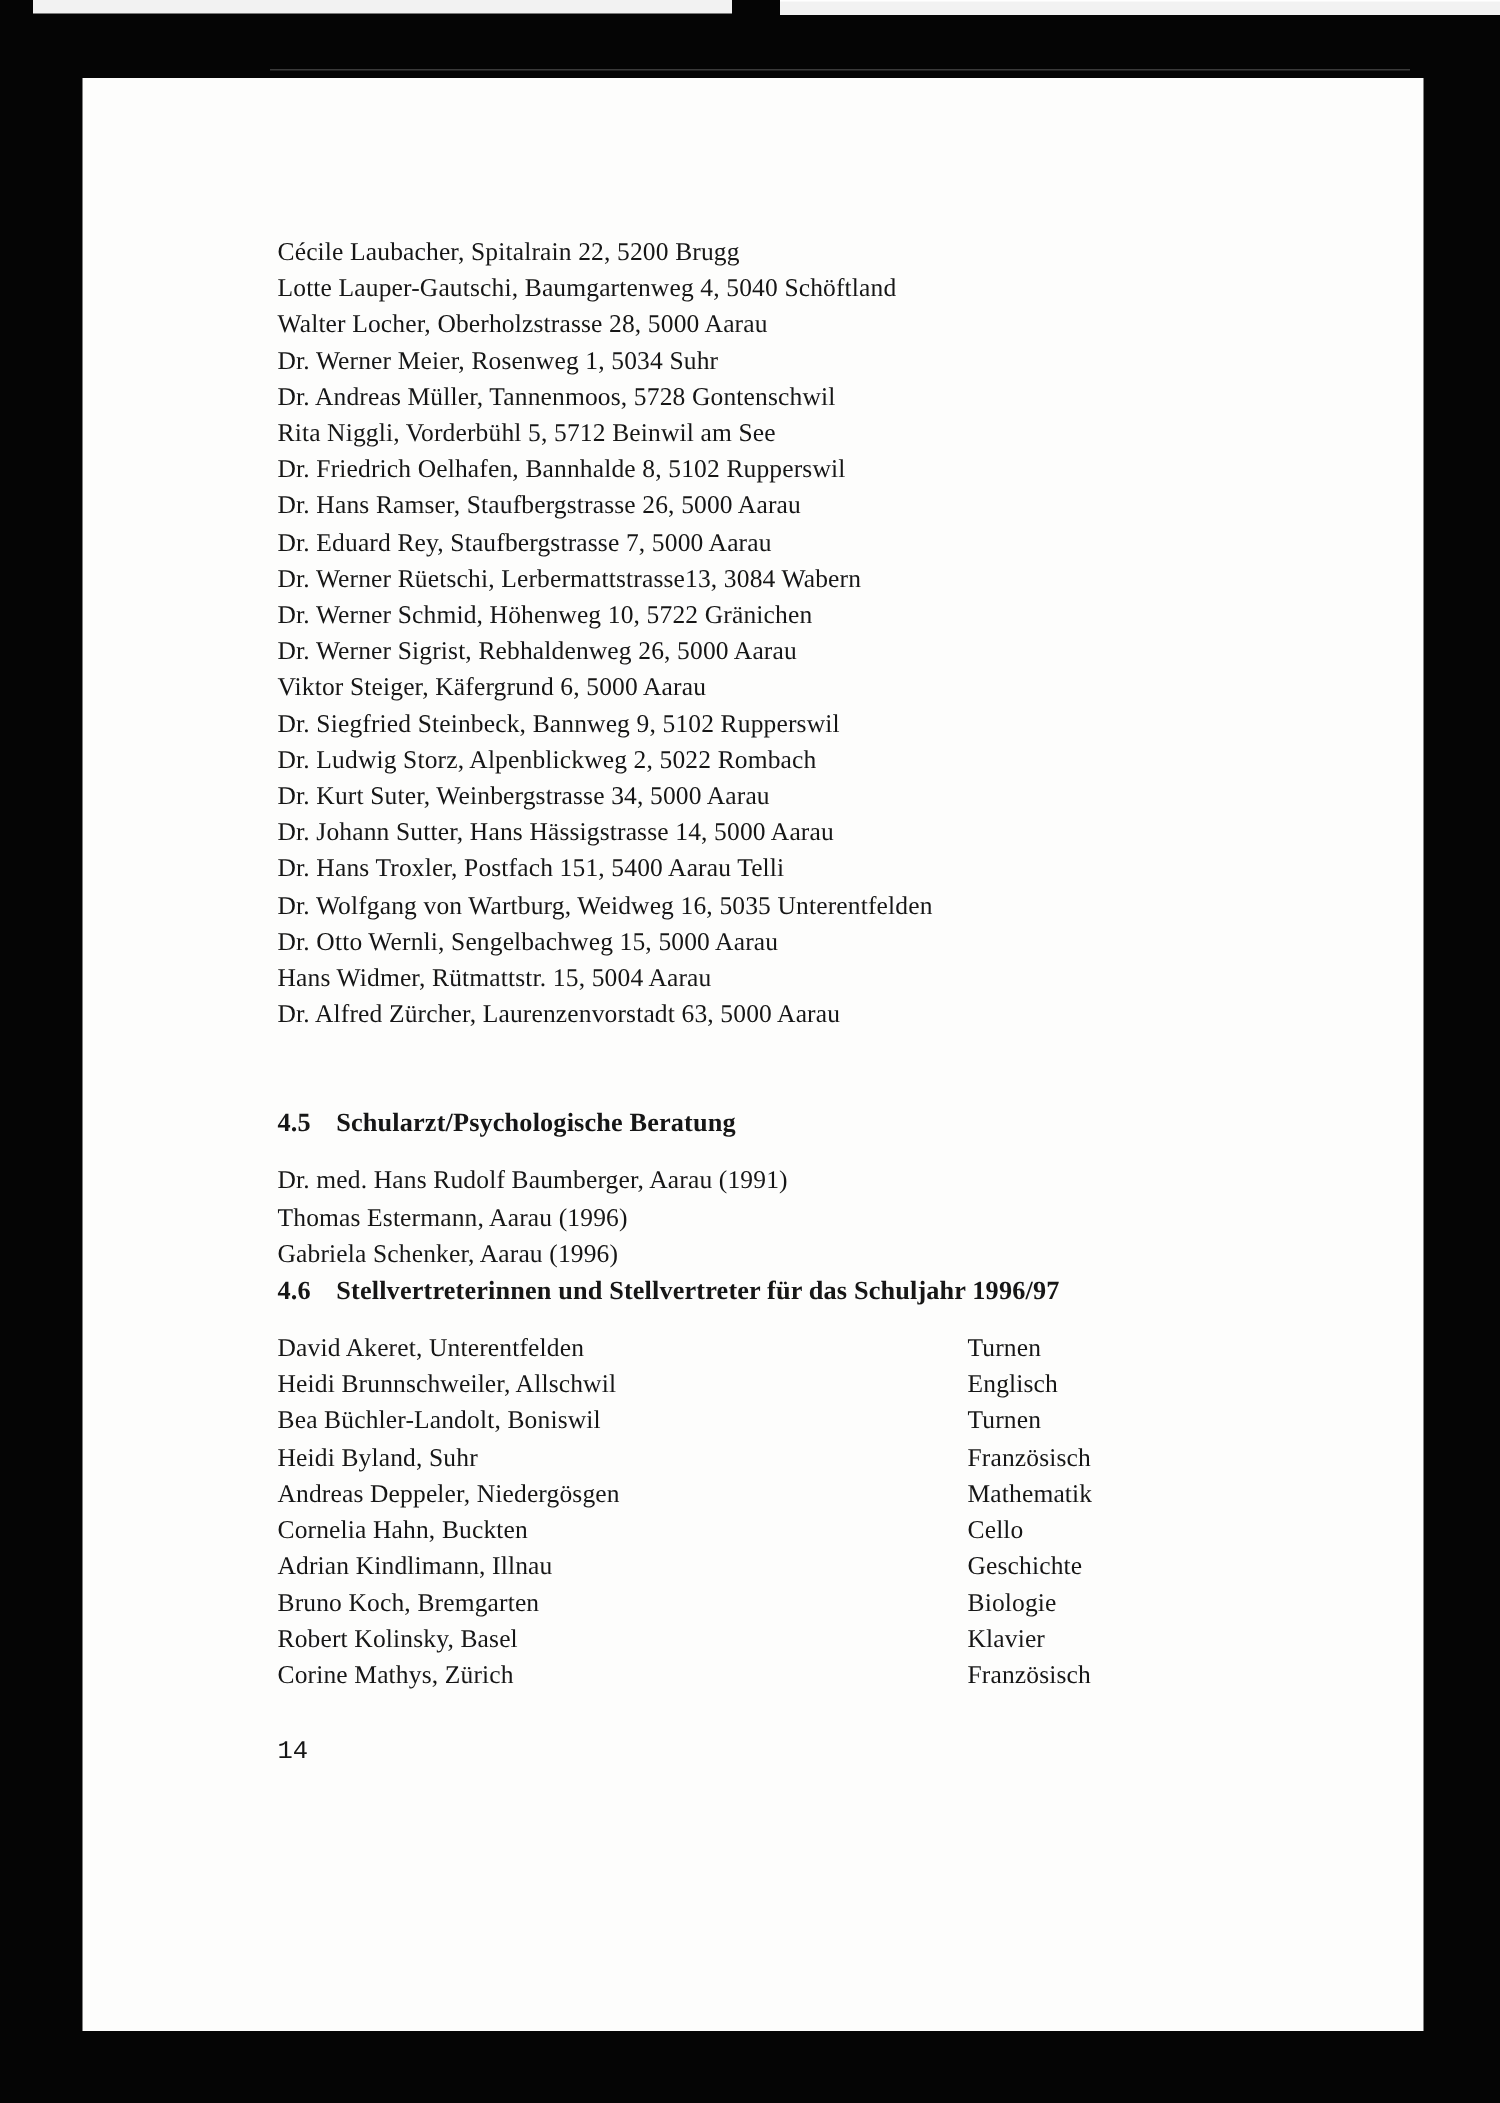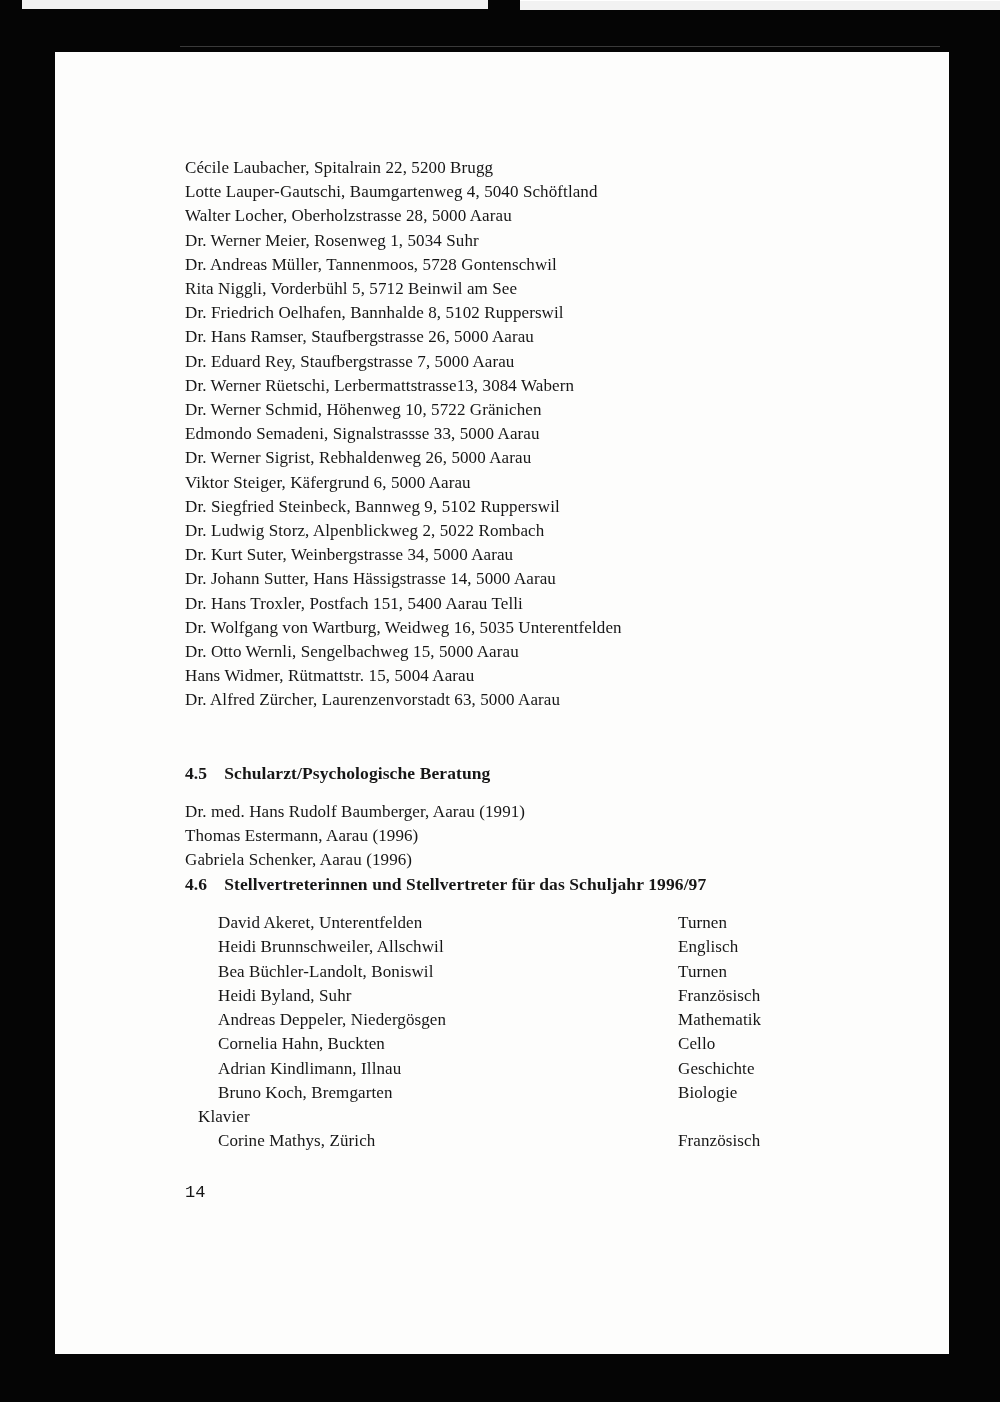--- a/index.html
+++ b/index.html
@@ -60,21 +60,21 @@
     margin: 0;
     font-size: 17.5px;
     font-weight: bold;
     line-height: 24px;
     letter-spacing: 0.1px;
   }
   .sec-head .sec-num { margin-right: 17px; }
   .sec-head-45 { margin-top: 48px; margin-bottom: 15px; }
   .sec-head-46 { margin-bottom: 15px; }
   .sub-row { display: flex; white-space: nowrap; }
-  .sub-row .col-name { flex: 0 0 447px; margin-left: 33px; }
+  .sub-row .col-name { flex: 0 0 447px; }
   .sub-row .col-subject { flex: 1; margin-left: 13px; }
   .page-number { margin-top: 28px; font-size: 17px; font-family: Liberation Mono, monospace; }
 </style>
 </head>
 <body>
 
 <div class="stage">
 
   <div class="scan-strip left"></div>
   <div class="scan-strip right"></div>
@@ -88,21 +88,20 @@
           <div class="line">Lotte Lauper-Gautschi, Baumgartenweg 4, 5040 Schöftland</div>
           <div class="line">Walter Locher, Oberholzstrasse 28, 5000 Aarau</div>
           <div class="line">Dr. Werner Meier, Rosenweg 1, 5034 Suhr</div>
           <div class="line">Dr. Andreas Müller, Tannenmoos, 5728 Gontenschwil</div>
           <div class="line">Rita Niggli, Vorderbühl 5, 5712 Beinwil am See</div>
           <div class="line">Dr. Friedrich Oelhafen, Bannhalde 8, 5102 Rupperswil</div>
           <div class="line">Dr. Hans Ramser, Staufbergstrasse 26, 5000 Aarau</div>
           <div class="line">Dr. Eduard Rey, Staufbergstrasse 7, 5000 Aarau</div>
           <div class="line">Dr. Werner Rüetschi, Lerbermattstrasse13, 3084 Wabern</div>
           <div class="line">Dr. Werner Schmid, Höhenweg 10, 5722 Gränichen</div>
-          <div class="line">Edmondo Semadeni, Signalstrassse 33, 5000 Aarau</div>
           <div class="line">Dr. Werner Sigrist, Rebhaldenweg 26, 5000 Aarau</div>
           <div class="line">Viktor Steiger, Käfergrund 6, 5000 Aarau</div>
           <div class="line">Dr. Siegfried Steinbeck, Bannweg 9, 5102 Rupperswil</div>
           <div class="line">Dr. Ludwig Storz, Alpenblickweg 2, 5022 Rombach</div>
           <div class="line">Dr. Kurt Suter, Weinbergstrasse 34, 5000 Aarau</div>
           <div class="line">Dr. Johann Sutter, Hans Hässigstrasse 14, 5000 Aarau</div>
           <div class="line">Dr. Hans Troxler, Postfach 151, 5400 Aarau Telli</div>
           <div class="line">Dr. Wolfgang von Wartburg, Weidweg 16, 5035 Unterentfelden</div>
           <div class="line">Dr. Otto Wernli, Sengelbachweg 15, 5000 Aarau</div>
           <div class="line">Hans Widmer, Rütmattstr. 15, 5004 Aarau</div>
@@ -152,20 +151,21 @@
           </div>
           <div class="line sub-row">
             <span class="col-name">Adrian Kindlimann, Illnau</span>
             <span class="col-subject">Geschichte</span>
           </div>
           <div class="line sub-row">
             <span class="col-name">Bruno Koch, Bremgarten</span>
             <span class="col-subject">Biologie</span>
           </div>
           <div class="line sub-row">
+            <span class="col-name">Robert Kolinsky, Basel</span>
             <span class="col-subject">Klavier</span>
           </div>
           <div class="line sub-row">
             <span class="col-name">Corine Mathys, Zürich</span>
             <span class="col-subject">Französisch</span>
           </div>
         </div>
 
       <div class="page-number">14</div>
 

